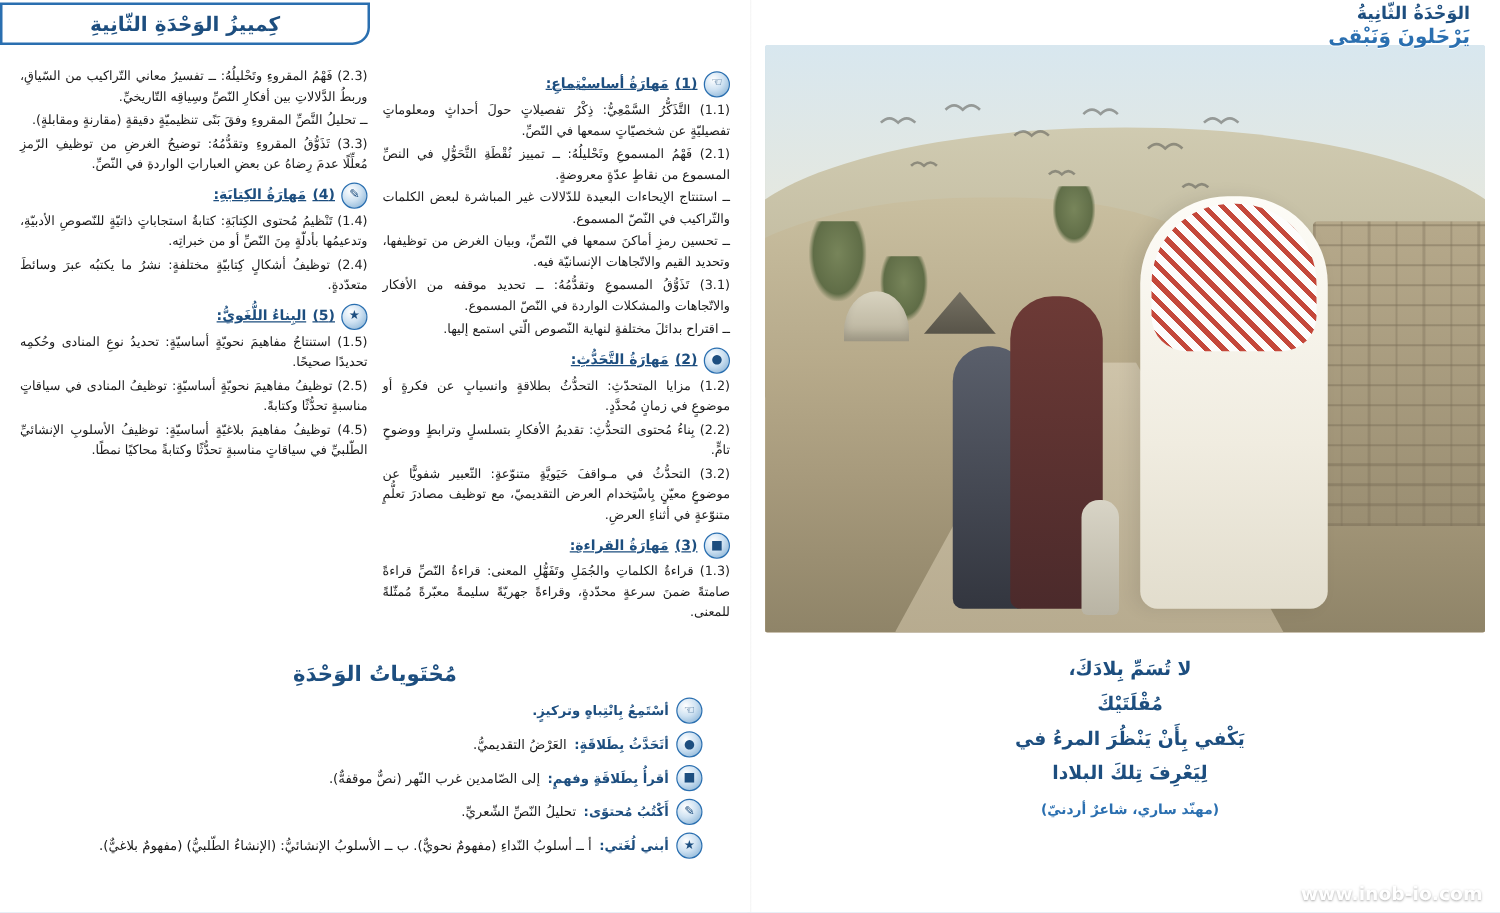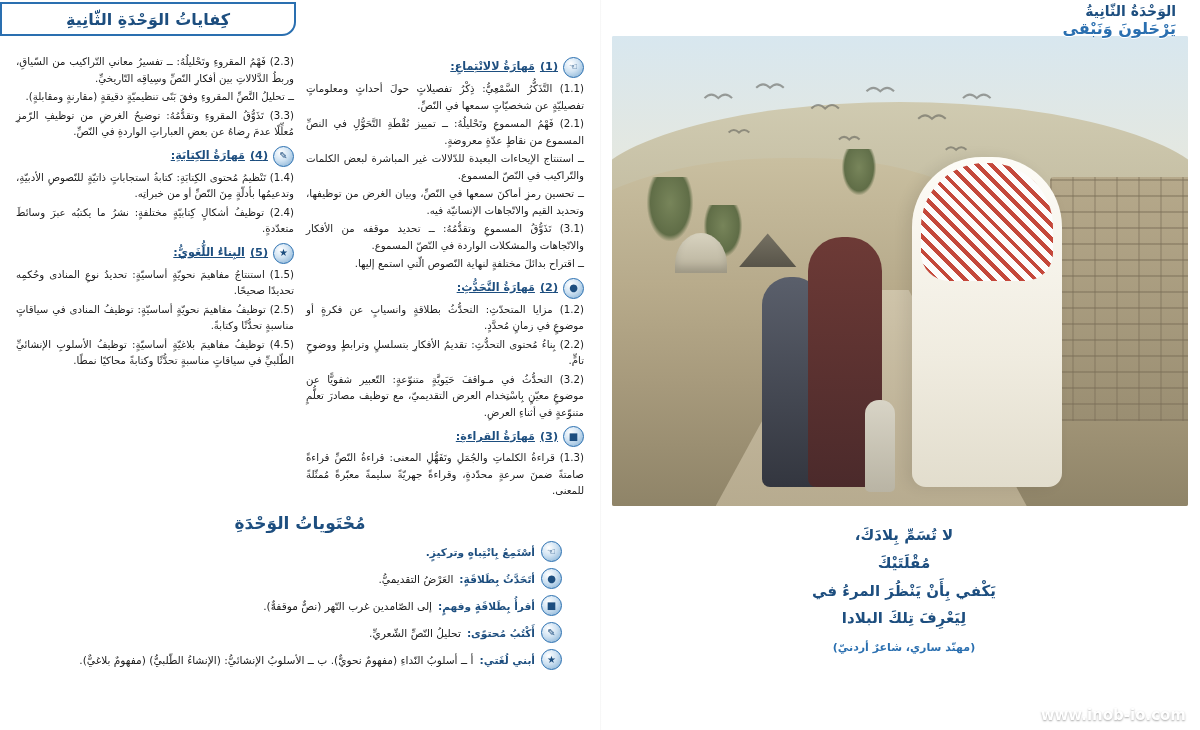--- a/index.html
+++ b/index.html
@@ -311,21 +311,21 @@
     color: #1d4e7f;
     text-decoration: underline;
   }
   .para { margin: 2px 0; }
   .dash { margin: 2px 0; }
 
   
   .contents {
     position: absolute;
     left: 8px;
-    top: 513px;
+    top: 530px;
     width: 584px;
   }
   .contents-title {
     text-align: center;
     font-size: 17px;
     font-weight: bold;
     color: #1d4e7f;
     margin-bottom: 8px;
   }
   .content-row {
@@ -436,31 +436,31 @@
       <div class="poem-line">لِيَعْرِفَ تِلكَ البلادا</div>
       <div class="poem-attr">(مهنّد ساري، شاعرٌ أردنيّ)</div>
     </div>
   </div>
 
   <div class="gutter"></div>
 
   <div class="left-page">
 
     <div class="left-title-box">
-      <span class="left-title">كِفاياتُ الوَحْدَةِ الثّانِيةِ</span>
+      <span class="left-title">كِمييزُ الوَحْدَةِ الثّانِيةِ</span>
     </div>
 
     <div class="cols">
 
       <div class="col col-right">
 
         <div class="skill-head">
           <span class="badge">☜</span>
           <span class="skill-title">(1)</span>
-          <span class="skill-title">مَهارَةُ لالاتْتِماعِ:</span>
+          <span class="skill-title">مَهارَةُ أساسيْتِماعِ:</span>
         </div>
         <div class="para">(1.1) التَّذَكُّرُ السَّمْعِيُّ: ذِكْرُ تفصيلاتٍ حولَ أحداثٍ ومعلوماتٍ تفصيليّةٍ عن شخصيّاتٍ سمعها في النّصِّ.</div>
         <div class="para">(2.1) فَهْمُ المسموعِ وتَحْليلُهُ: ــ تمييز نُقْطَةِ التَّحَوُّلِ في النصِّ المسموع من نقاطٍ عدّةٍ معروضةٍ.</div>
         <div class="dash">ــ استنتاج الإيحاءات البعيدة للدّلالات غير المباشرة لبعض الكلمات والتّراكيب في النّصّ المسموع.</div>
         <div class="dash">ــ تحسين رمزِ أماكنَ سمعها في النّصِّ، وبيان الغرض من توظيفها، وتحديد القيم والاتّجاهات الإنسانيّة فيه.</div>
         <div class="para">(3.1) تَذَوُّقُ المسموعِ وتقدُّمُهُ: ــ تحديد موقفه من الأفكار والاتّجاهات والمشكلات الواردة في النّصّ المسموع.</div>
         <div class="dash">ــ اقتراح بدائلَ مختلفةٍ لنهاية النّصوص الّتي استمع إليها.</div>
 
         <div class="skill-head">
           <span class="badge">●</span>

